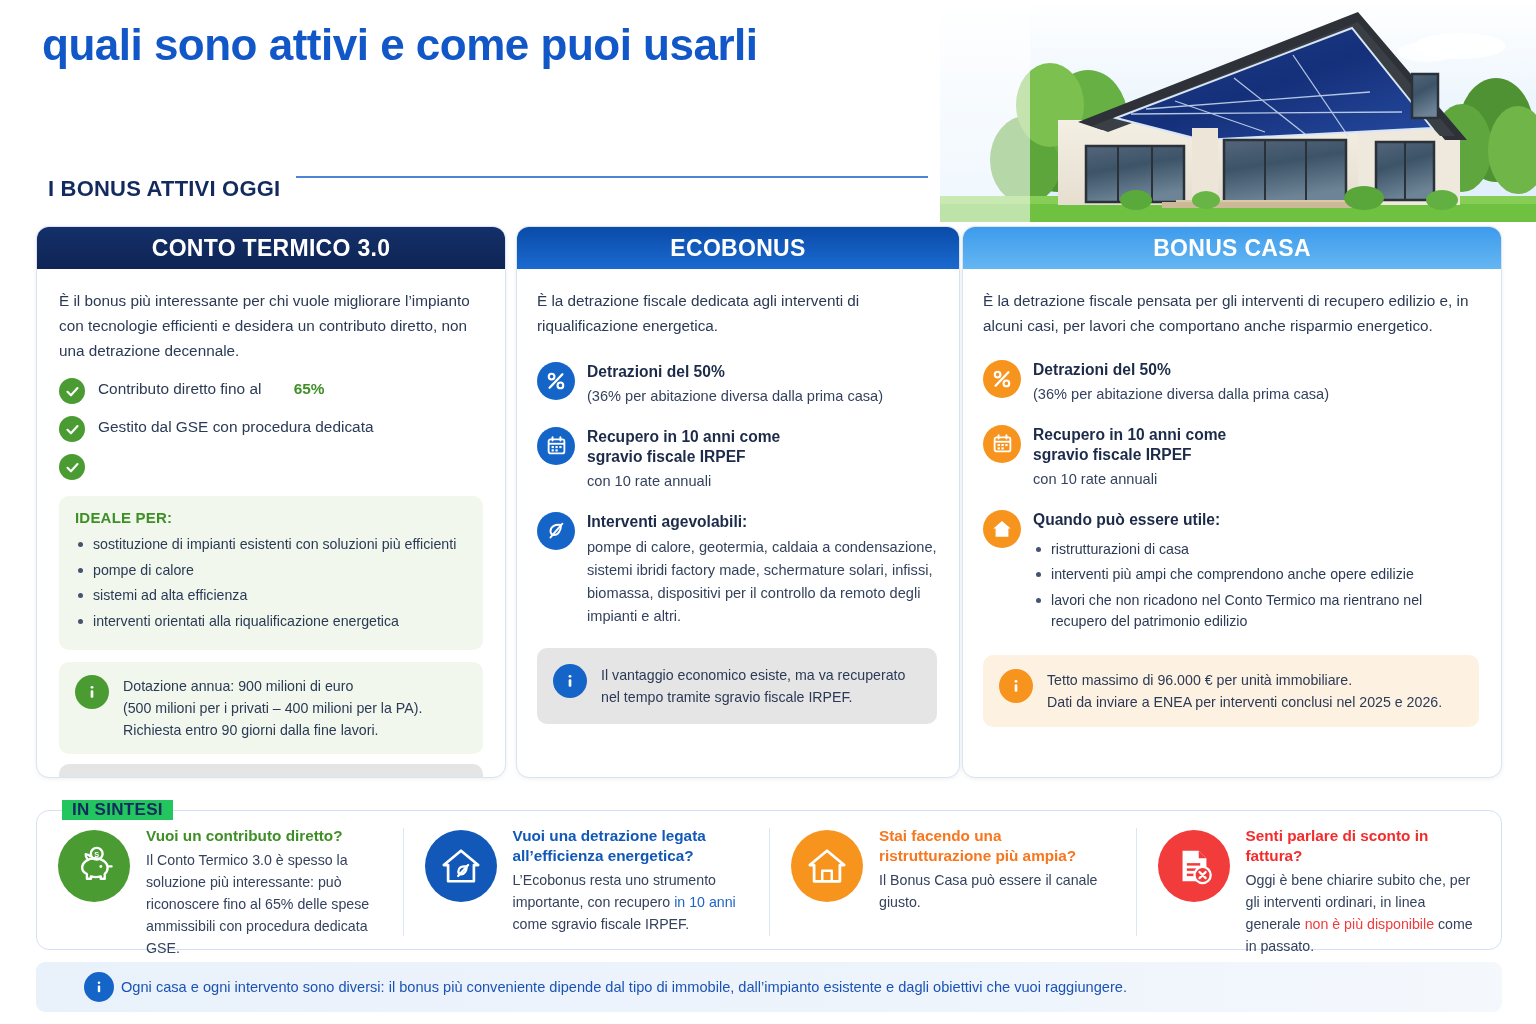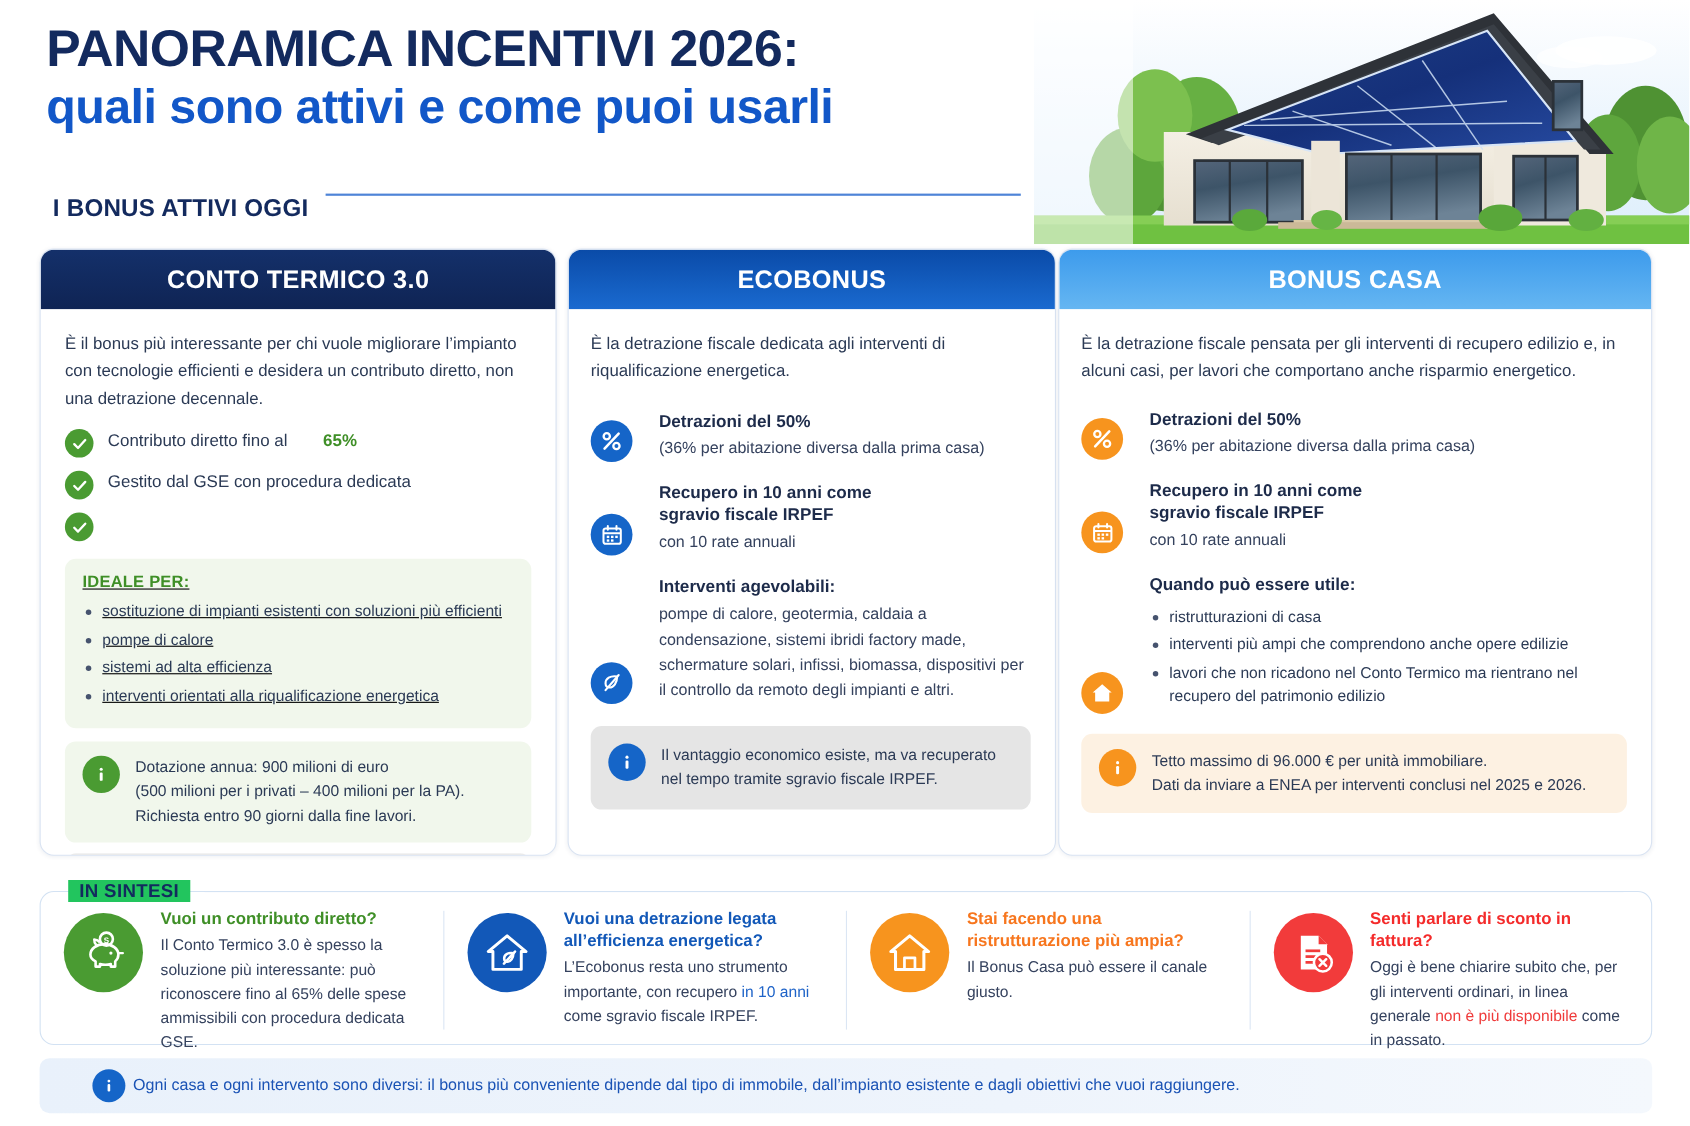--- a/index.html
+++ b/index.html
@@ -55,21 +55,21 @@
     border: 1px solid #d9e3f2;
     border-radius: 13px;
     box-shadow: 0 1px 4px rgba(20,45,90,.07);
     overflow: hidden;
   }
   .card.c1 { left: 36px;  width: 470px; height: 552px; }
   .card.c2 { left: 516px; width: 444px; height: 552px; }
   .card.c3 { left: 962px; width: 540px; height: 552px; }
 
   .card-head {
-    height: 54px; display: flex; align-items: center; justify-content: center;
+    height: 42px; display: flex; align-items: center; justify-content: center;
     color: #fff; font-weight: 800; font-size: 23px; letter-spacing: .3px;
   }
   .c1 .card-head { background: linear-gradient(180deg,#14306a 0%, #0f2454 100%); }
   .c2 .card-head { background: linear-gradient(180deg,#0a4ba8 0%, #1a6ad0 100%); }
   .c3 .card-head { background: linear-gradient(180deg,#3d9bec 0%, #65b6f2 100%); }
 
   .card-body { padding: 20px 22px 14px 22px; }
   .intro {
     font-size: 15.3px; line-height: 1.62; color: #2b3a55; margin-bottom: 14px;
   }
@@ -114,21 +114,21 @@
 
   .circ {
     flex: 0 0 auto; width: 34px; height: 34px; border-radius: 50%;
     display: flex; align-items: center; justify-content: center;
   }
   .circ.green { background: #4a9b32; }
   .circ.blue  { background: #1565c8; }
   .circ.orange{ background: #f7941e; }
 
   
-  .feat { display: flex; align-items: flex-end; gap: 24px; margin-bottom: 18px; }
+  .feat { display: flex; align-items: flex-start; gap: 12px; margin-bottom: 18px; }
   .feat .fi {
     flex: 0 0 auto; width: 38px; height: 38px; border-radius: 50%;
     display: flex; align-items: center; justify-content: center; margin-top: 1px;
   }
   .fi.blue   { background: #1565c8; }
   .fi.orange { background: #f7941e; }
   .feat .fbody { padding-top: 1px; }
   .feat .ftitle { font-size: 15.6px; font-weight: 700; color: #1d2b4a; line-height: 1.3; }
   .feat .fsub   { font-size: 14.6px; color: #35425e; line-height: 1.58; margin-top: 3px; }
   .feat ul.bullets { margin-top: 6px; }
@@ -270,21 +270,20 @@
           <ellipse cx="266" cy="200" rx="14" ry="9" fill="#66b545"></ellipse>
           <ellipse cx="424" cy="198" rx="20" ry="12" fill="#59a73a"></ellipse>
           <ellipse cx="502" cy="200" rx="16" ry="10" fill="#62b041"></ellipse>
 
           <rect x="0" y="0" width="90" height="222" fill="#ffffff" opacity=".55"></rect>
         </g>
       </svg>
     </div>
 
     <div class="title-wrap">
-      <div class="title-1">PANORAMICA INCENTIVI 2026:</div>
       <div class="title-2">quali sono attivi e come puoi usarli</div>
     </div>
 
     <div class="section-kicker">
       <div class="kick-text">I BONUS ATTIVI OGGI</div>
       <div class="kick-line"></div>
     </div>
   </div>
 
   <div class="cards">
@@ -313,21 +312,21 @@
         </div>
 
         <div class="check-row">
           <div class="check-icon">
             <svg width="15" height="15" viewBox="0 0 24 24">
                 <path d="M4 12.5 L9.5 18 L20 6.5" fill="none" stroke="#fff" stroke-width="3.4" stroke-linecap="round" stroke-linejoin="round"></path>
               </svg>
           </div>
         </div>
 
-        <div class="tint green" style="margin-top:16px;text-decoration:underline;">
+        <div class="tint green" style="margin-top:16px;">
           <div class="ideale-title">IDEALE PER:</div>
           <ul class="bullets">
             <li>sostituzione di impianti esistenti con soluzioni più efficienti</li>
             <li>pompe di calore</li>
             <li>sistemi ad alta efficienza</li>
             <li>interventi orientati alla riqualificazione energetica</li>
           </ul>
         </div>
 
         <div class="tint green irow" style="margin-top:12px;">

